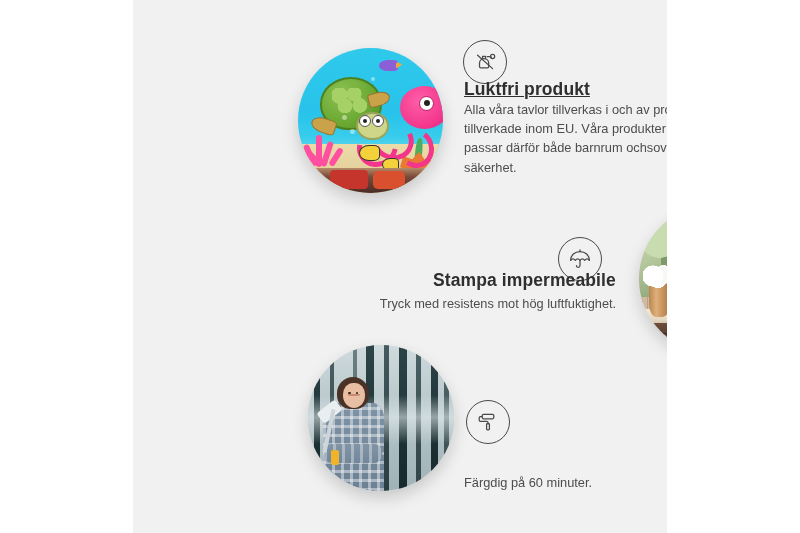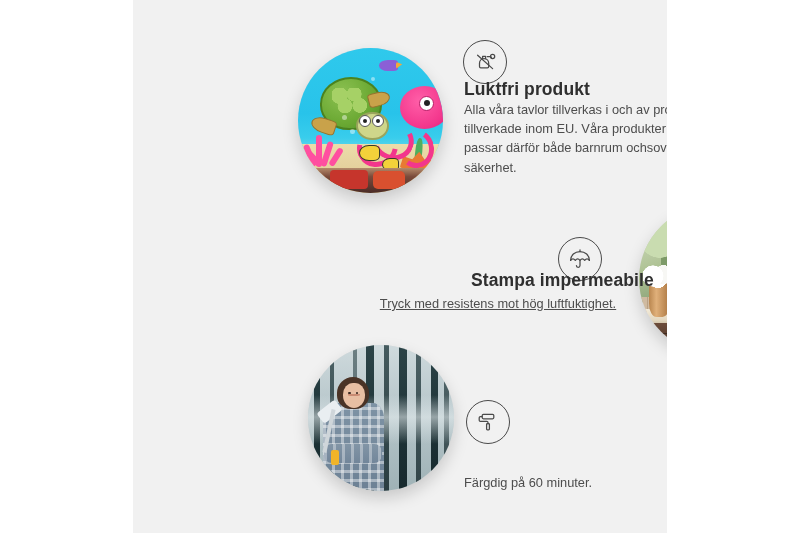--- a/index.html
+++ b/index.html
@@ -282,26 +282,26 @@
   }
   .block-desc{
     position:absolute;
     font-size:12.8px;
     line-height:1.5;
     color:#4d4d4d;
   }
 
   
   #icon-odourless{left:330px;top:40px;}
-  #title-odourless{left:331px;top:79px;}
+  #title-odourless{left:331px;top:79px;text-decoration:underline;}
   #desc-odourless{left:331px;top:100px;width:292px;}
   
   #icon-waterproof{left:425px;top:237px;}
-  #title-waterproof{left:300px;top:270px;margin-left:38px;}
-  #desc-waterproof{left:200px;top:294px;width:330px;text-align:center;text-decoration:underline;}
+  #title-waterproof{left:300px;top:270px;}
+  #desc-waterproof{left:200px;top:294px;width:330px;text-align:center;}
   
   #icon-assembly{left:333px;top:400px;}
   #title-assembly{left:331px;top:439px;}
   #desc-assembly{left:331px;top:473px;width:300px;}
 </style>
 </head>
 <body>
 
 <div class="page">
   <div class="panel">

